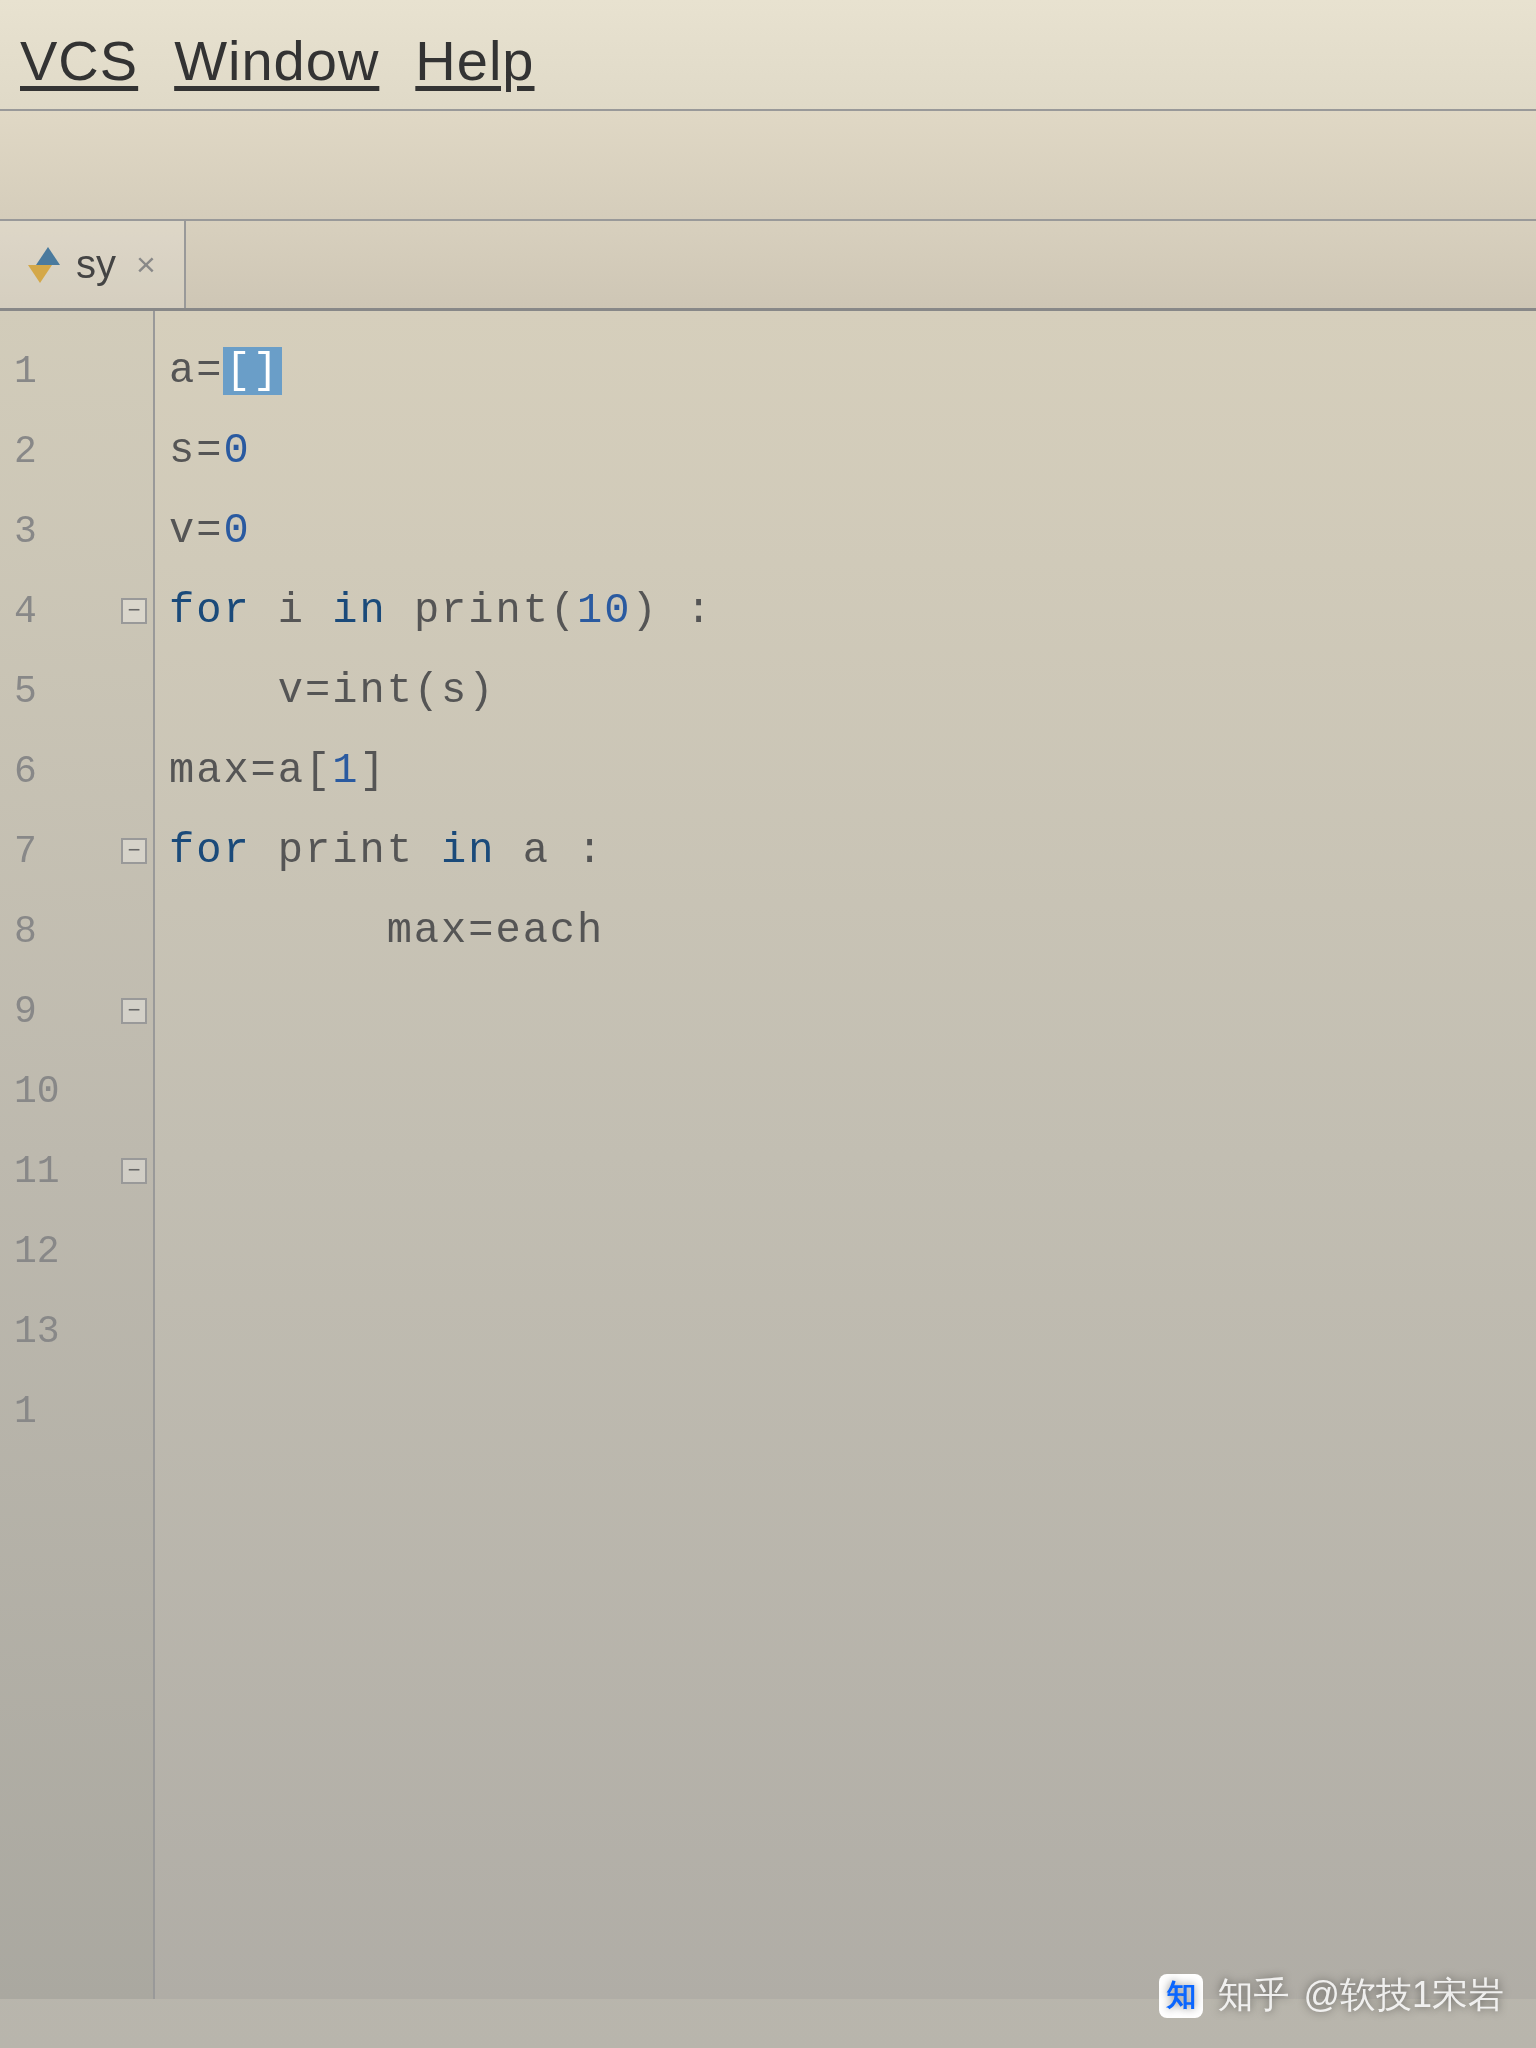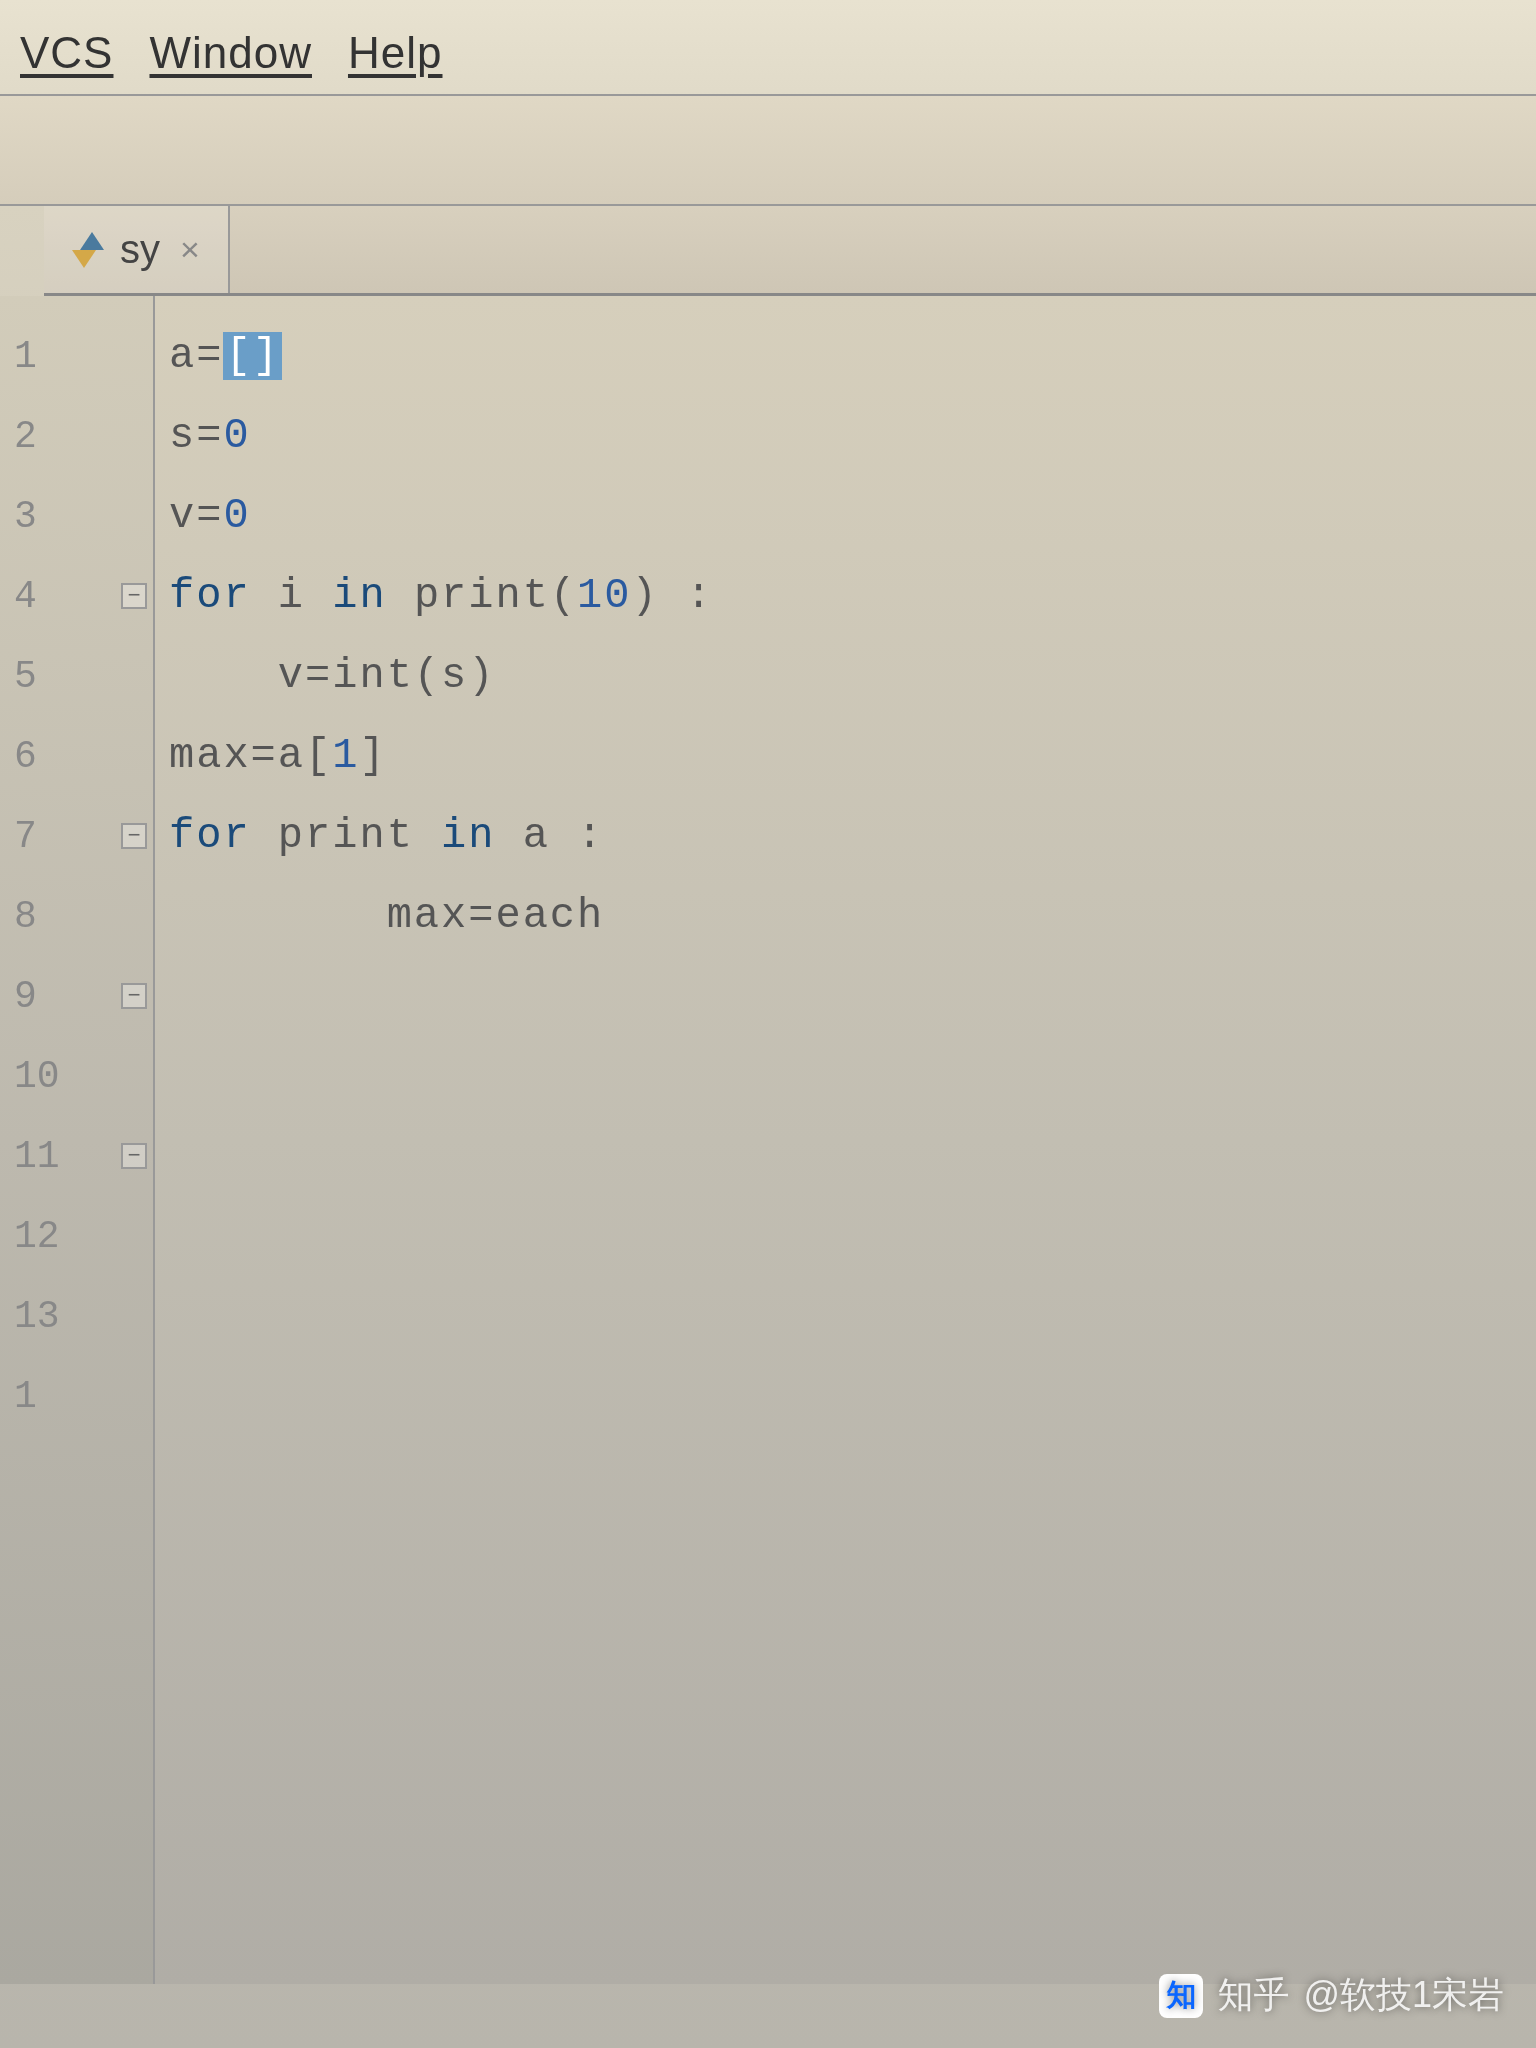--- a/index.html
+++ b/index.html
@@ -18,41 +18,40 @@
     .window {
       background: linear-gradient(180deg, #e8e2d0 0%, #d8d2c0 10%, #c8c2b5 40%, #b8b5ac 100%);
       width: 100%;
       height: 100%;
       padding-top: 20px;
     }
     .menubar {
       display: flex;
       padding: 8px 20px 16px 20px;
       gap: 36px;
-      font-size: 44px;
+      font-size: 56px;
       color: #333;
       border-bottom: 2px solid #999;
       text-decoration: underline;
       text-underline-offset: 6px;
     }
     .menubar-item {
       cursor: pointer;
       letter-spacing: 1px;
     }
     .toolbar-area {
       height: 110px;
       border-bottom: 2px solid #999;
       background: linear-gradient(180deg, #e0d8c5 0%, #d5cdbb 100%);
     }
     .tab-bar {
       display: flex;
       height: 90px;
       border-bottom: 3px solid #888;
       background: linear-gradient(180deg, #d8d0be 0%, #cec6b5 100%);
-      margin-left: 44px;
     }
     .tab {
       display: flex;
       align-items: center;
       gap: 12px;
       height: 100%;
       padding: 0 28px;
       border-right: 2px solid #999;
       background: rgba(255,255,255,0.15);
     }

